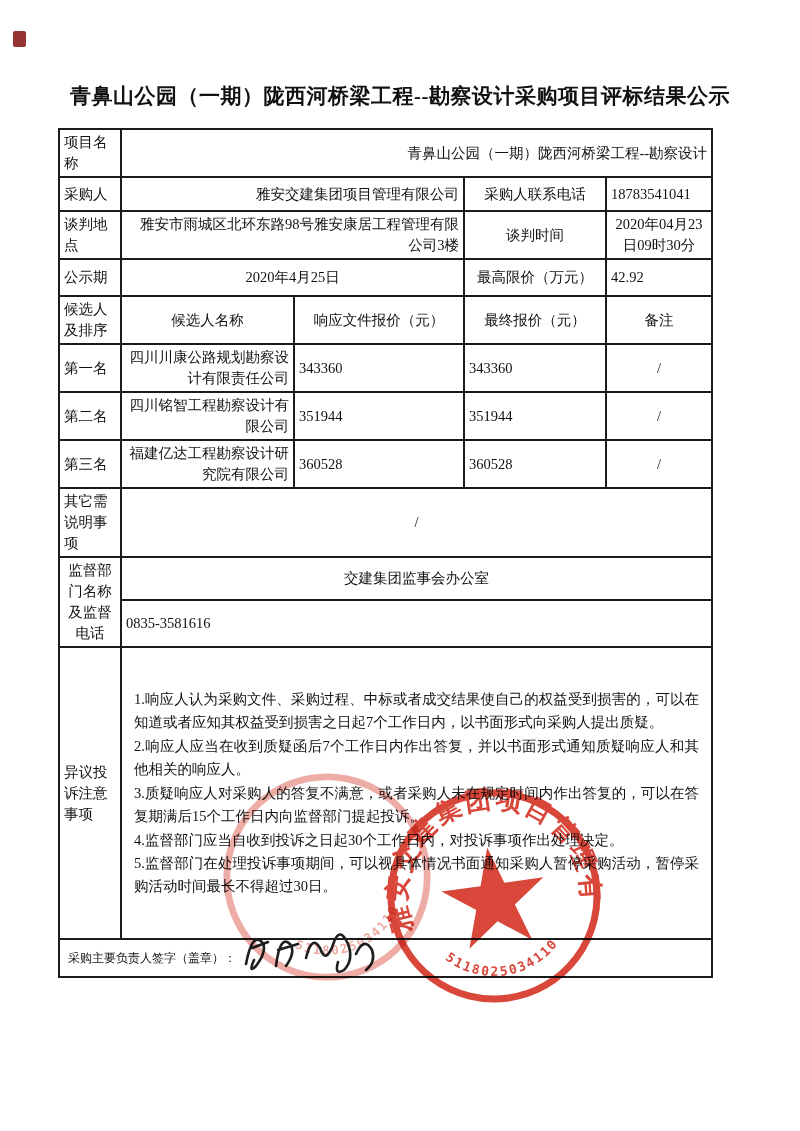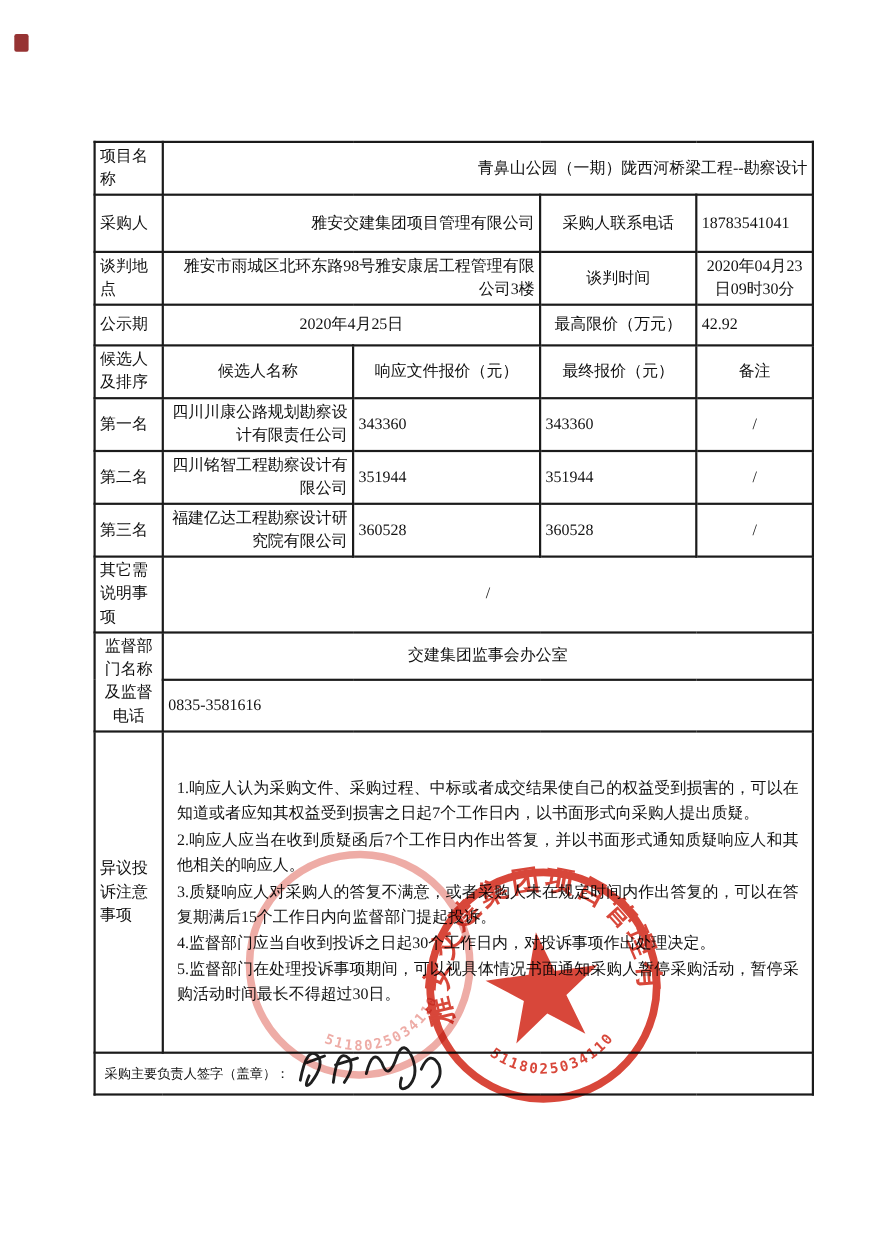--- a/index.html
+++ b/index.html
@@ -14,21 +14,21 @@
   .corner-mark{
     position:absolute;left:13px;top:31px;width:13px;height:16px;
     background:#8b1d1d;border-radius:2px;opacity:.9;
   }
   .doc-title{
     position:absolute;left:0;right:0;top:82px;
     text-align:center;
     font-size:21px;font-weight:bold;letter-spacing:0.5px;
   }
   table.main{
-    position:absolute;left:85px;top:128px;
+    position:absolute;left:58px;top:128px;
     border-collapse:collapse;table-layout:fixed;
     width:653px;
     font-size:14.5px;
   }
   table.main td{
     border:2px solid #1b1b1b;
     padding:2px 4px;
     vertical-align:middle;
     word-break:break-all;
     line-height:1.45;
@@ -48,37 +48,38 @@
   .stamp-main{ left:384px; top:786px; width:220px; height:220px; opacity:.93; transform:rotate(-8deg); }
   .stamp-ghost{ left:220px; top:770px; width:214px; height:214px; opacity:.42; transform:rotate(-21deg); }
 </style>
 </head>
 <body>
 
 <div class="page">
 
   <div class="corner-mark"></div>
 
+  <div class="doc-title">青鼻山公园（一期）陇西河桥梁工程--勘察设计采购项目评标结果公示</div>
 
   <table class="main">
     <colgroup>
       <col style="width:62px">
         <col style="width:173px">
         <col style="width:170px">
       <col style="width:142px">
         <col style="width:106px">
     </colgroup>
 
     <tbody>
         <tr style="height:40px">
       <td class="lbl">项目名称</td>
       <td class="val-left" colspan="4">青鼻山公园（一期）陇西河桥梁工程--勘察设计</td>
     </tr>
 
-    <tr style="height:52px">
+    <tr style="height:34px">
       <td class="lbl">采购人</td>
       <td class="val-left" colspan="2">雅安交建集团项目管理有限公司</td>
       <td class="ctr">采购人联系电话</td>
       <td class="num">18783541041</td>
     </tr>
 
     <tr style="height:46px">
       <td class="lbl">谈判地点</td>
       <td class="val-left" colspan="2">雅安市雨城区北环东路98号雅安康居工程管理有限公司3楼</td>
       <td class="ctr">谈判时间</td>

